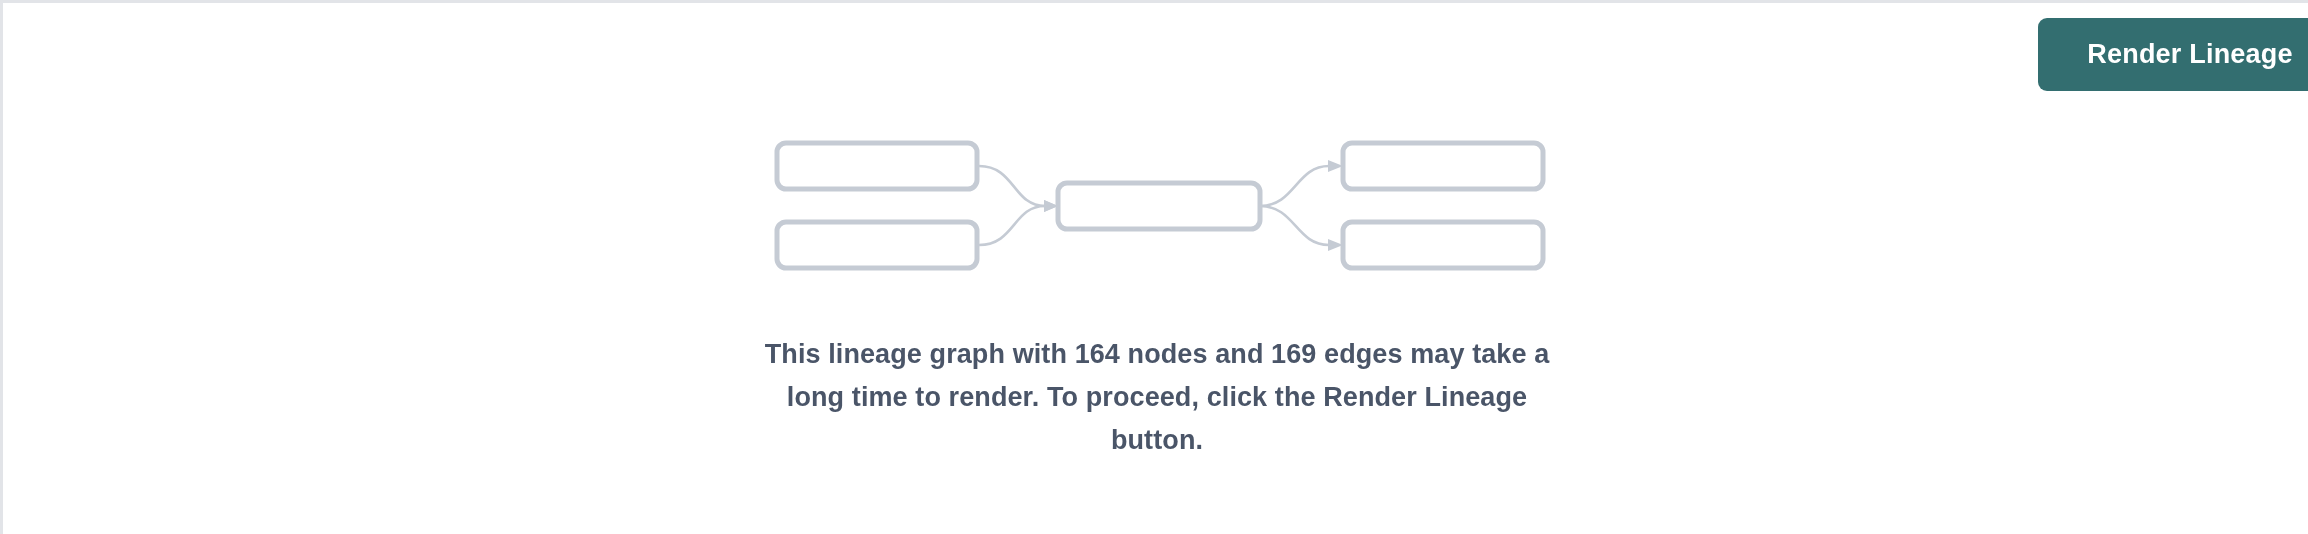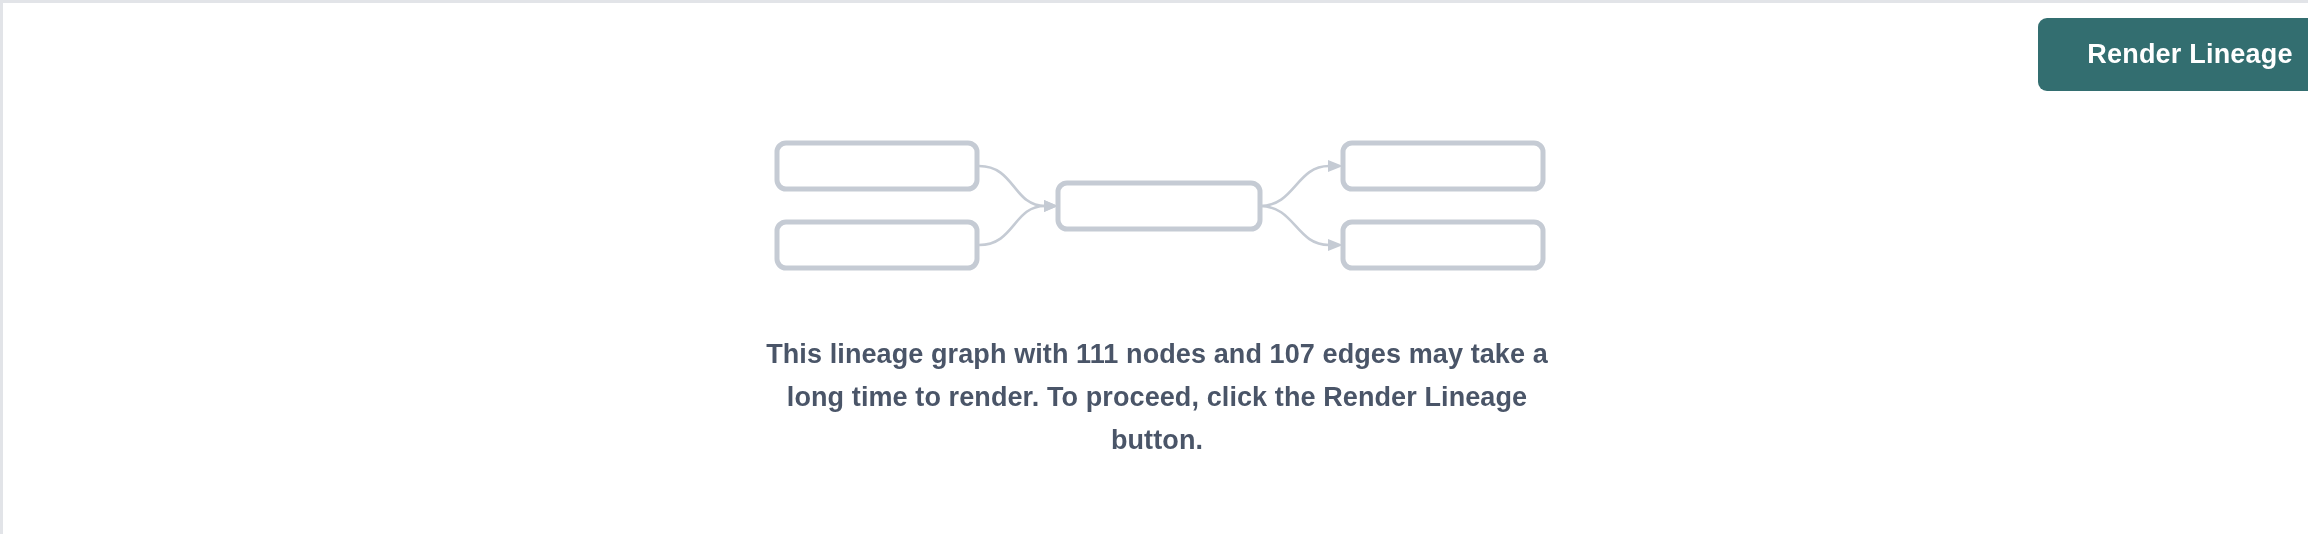--- a/index.html
+++ b/index.html
@@ -147,16 +147,16 @@
 
         <rect class="node-rect" x="14" y="15" width="200" height="46" rx="9" ry="9"></rect>
         <rect class="node-rect" x="14" y="94" width="200" height="46" rx="9" ry="9"></rect>
         <rect class="node-rect" x="295" y="55" width="202" height="46" rx="9" ry="9"></rect>
         <rect class="node-rect" x="580" y="15" width="200" height="46" rx="9" ry="9"></rect>
         <rect class="node-rect" x="580" y="94" width="200" height="46" rx="9" ry="9"></rect>
 
       </svg>
     </div>
 
-    <p class="placeholder-message">This lineage graph with 111 nodes and 107 edges may take a long time to render. To proceed, click the Render Lineage button.</p>
+    <p class="placeholder-message">This lineage graph with 164 nodes and 169 edges may take a long time to render. To proceed, click the Render Lineage button.</p>
 
   </div>
 </div>
 
 </body></html>

